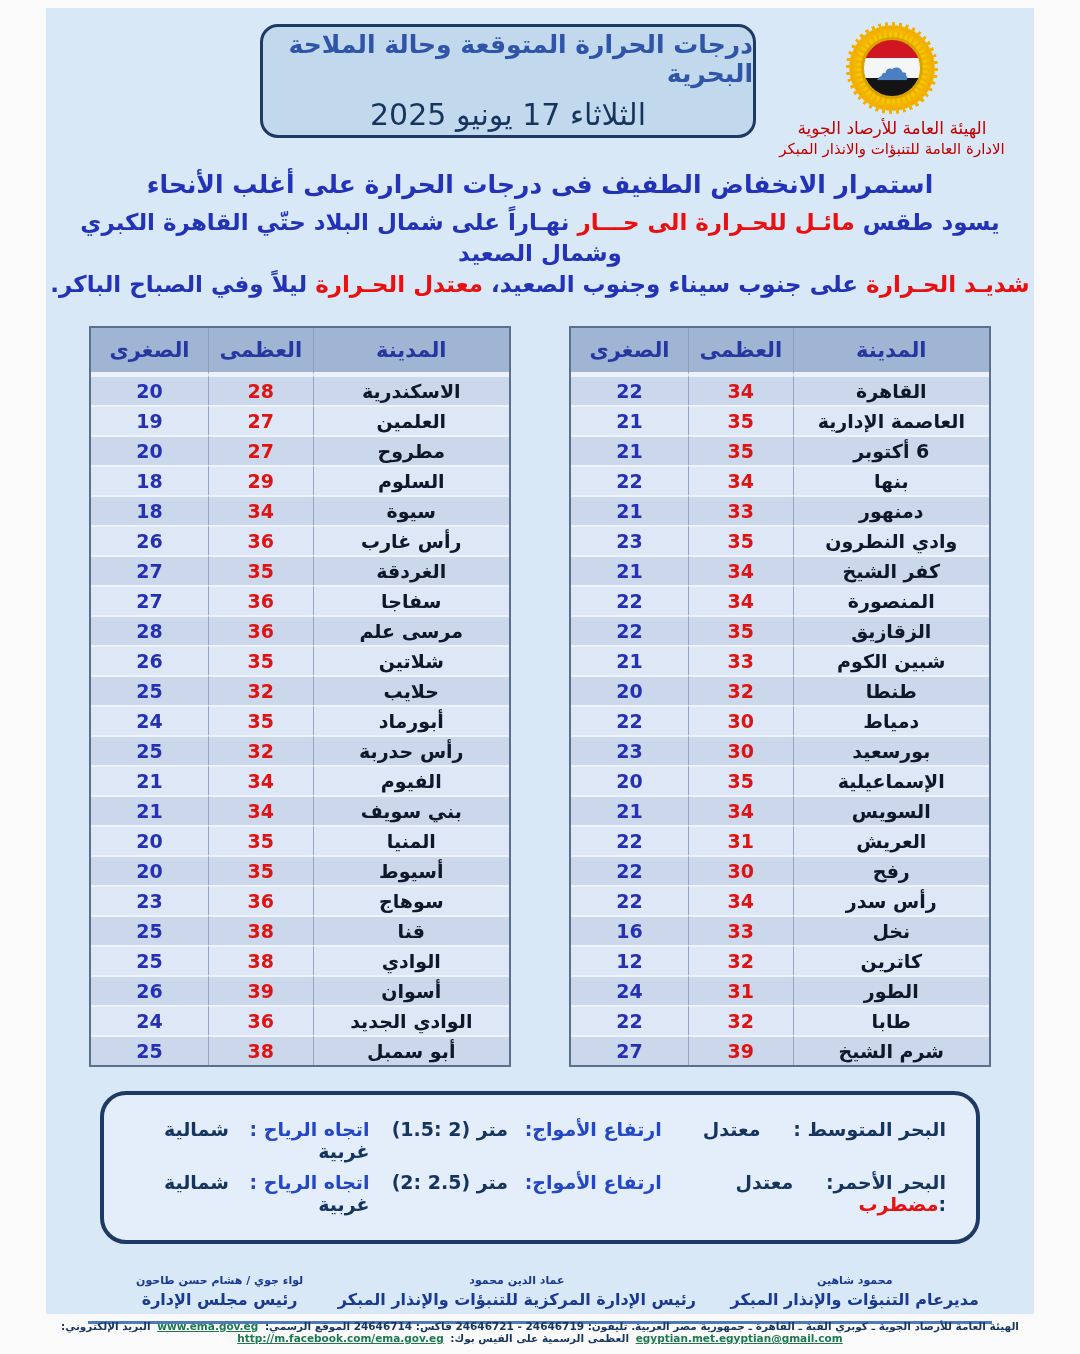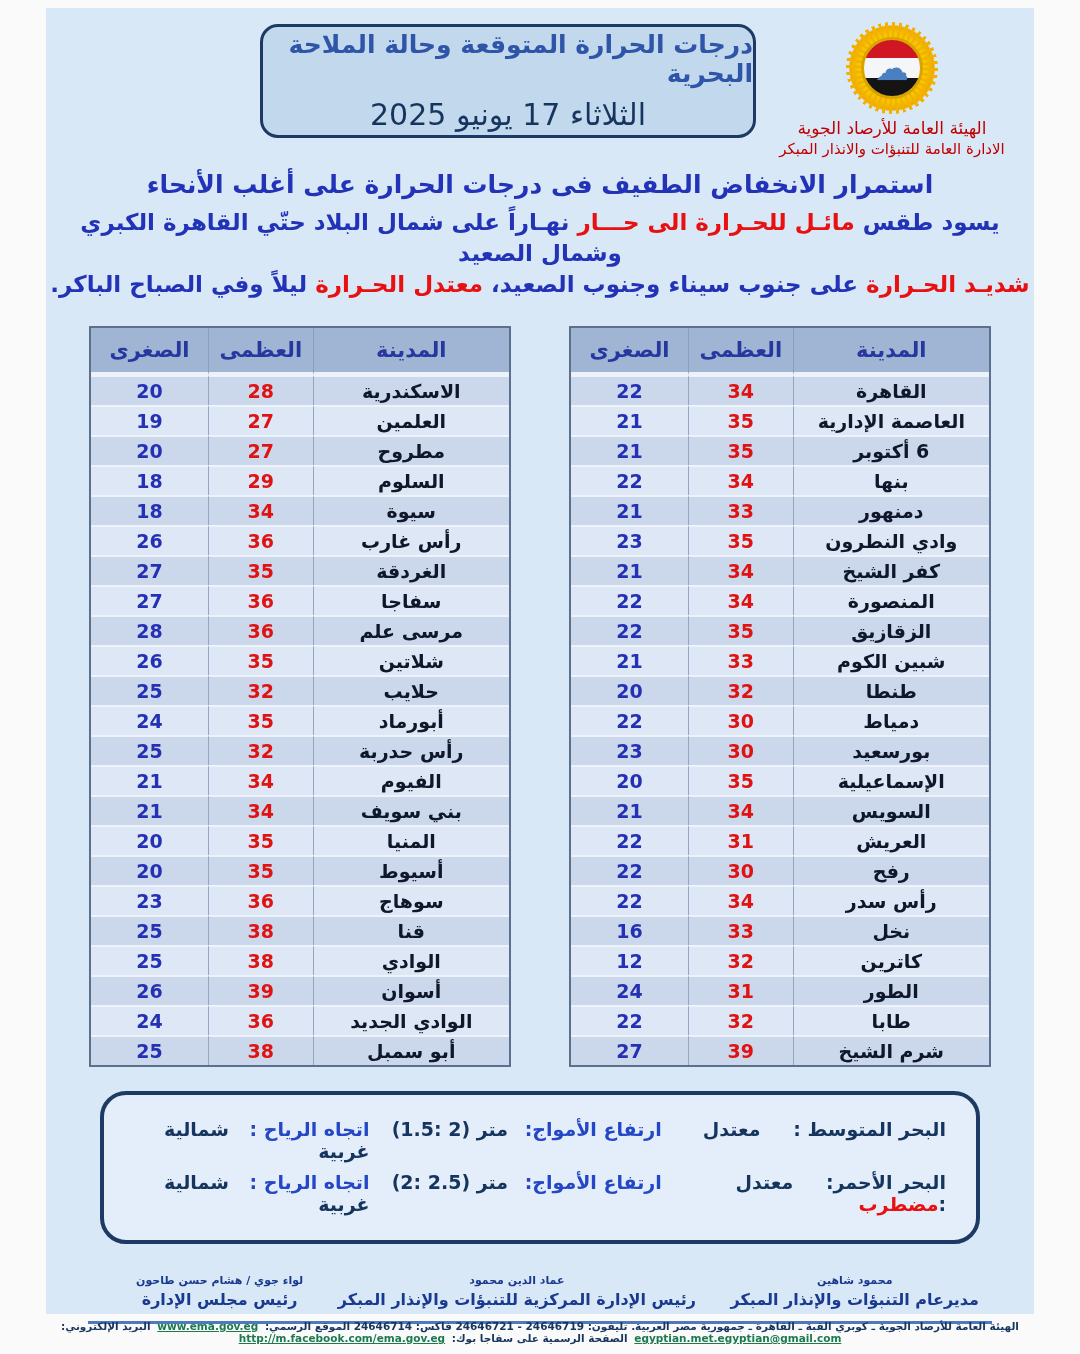--- a/index.html
+++ b/index.html
@@ -427,15 +427,15 @@
   </div>
   <div class="rule"></div>
 </div>
 
 <div class="footer">
   <span>الهيئة العامة للأرصاد الجوية ـ كوبري القبة ـ القاهرة ـ جمهورية مصر العربية. تليفون: 24646719 - 24646721 فاكس: 24646714</span>
   <span>الموقع الرسمي:</span>
   <a class="link">www.ema.gov.eg</a>
   <span>البريد الإلكتروني:</span>
   <a class="link">egyptian.met.egyptian@gmail.com</a>
-  <span>الصفحة الرسمية على سفاجا بوك:</span>
+  <span>العظمى الرسمية على الفيس بوك:</span>
   <a class="link">http://m.facebook.com/ema.gov.eg</a>
 </div>
 
 </body></html>

